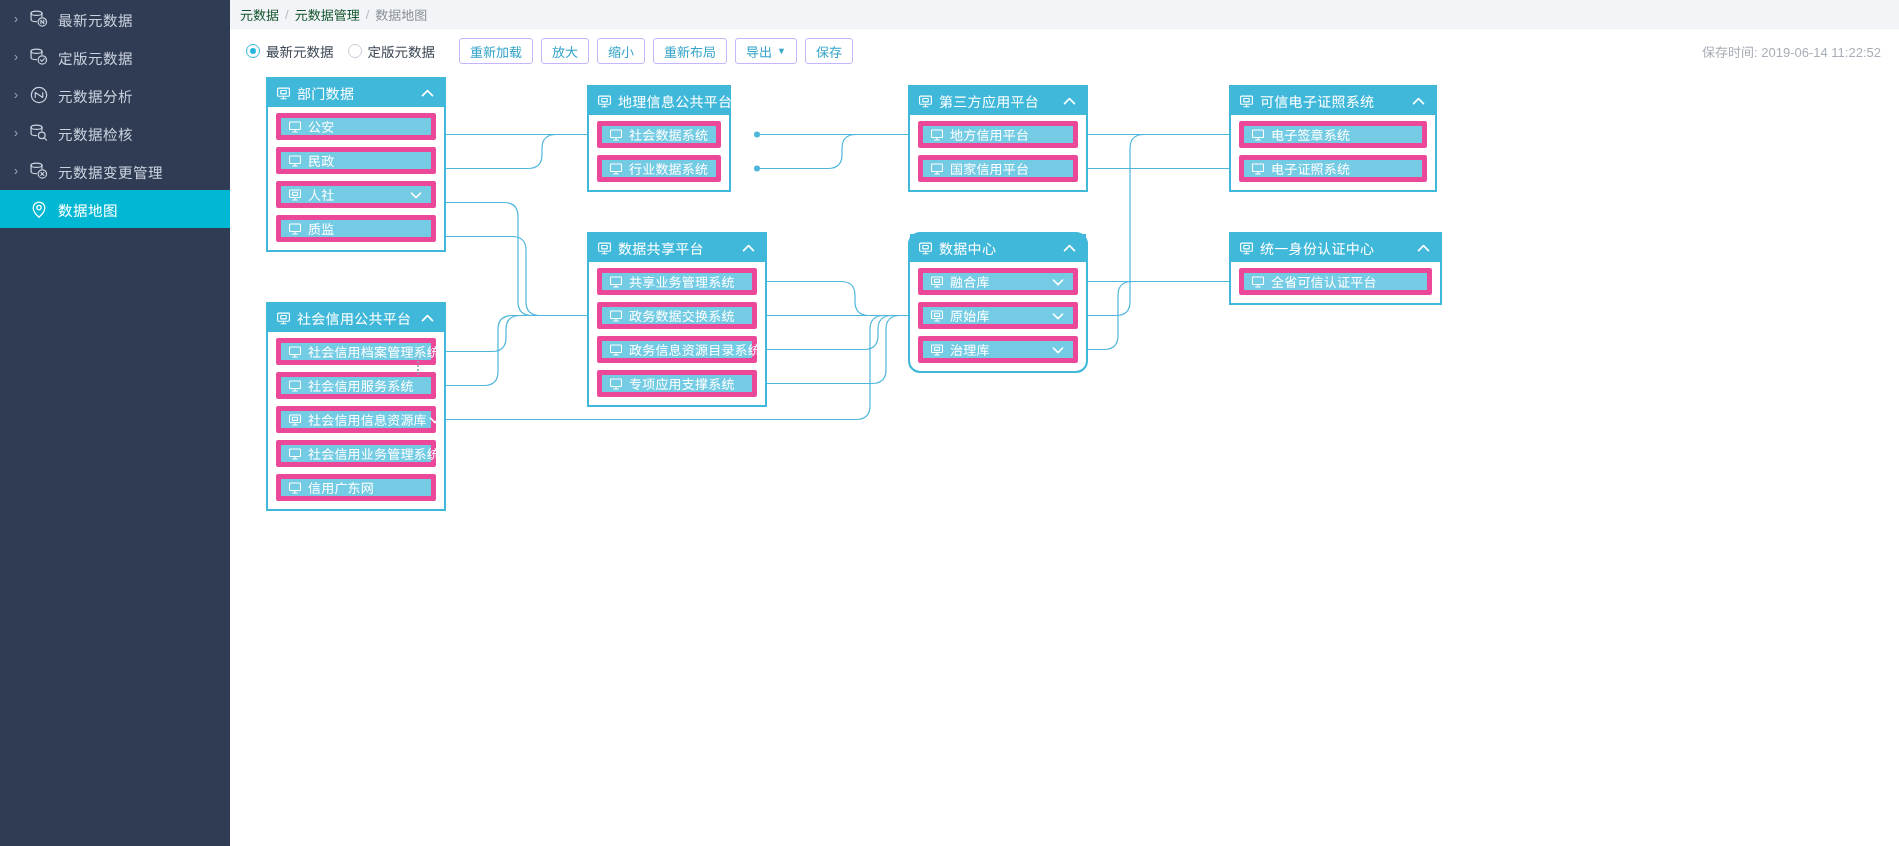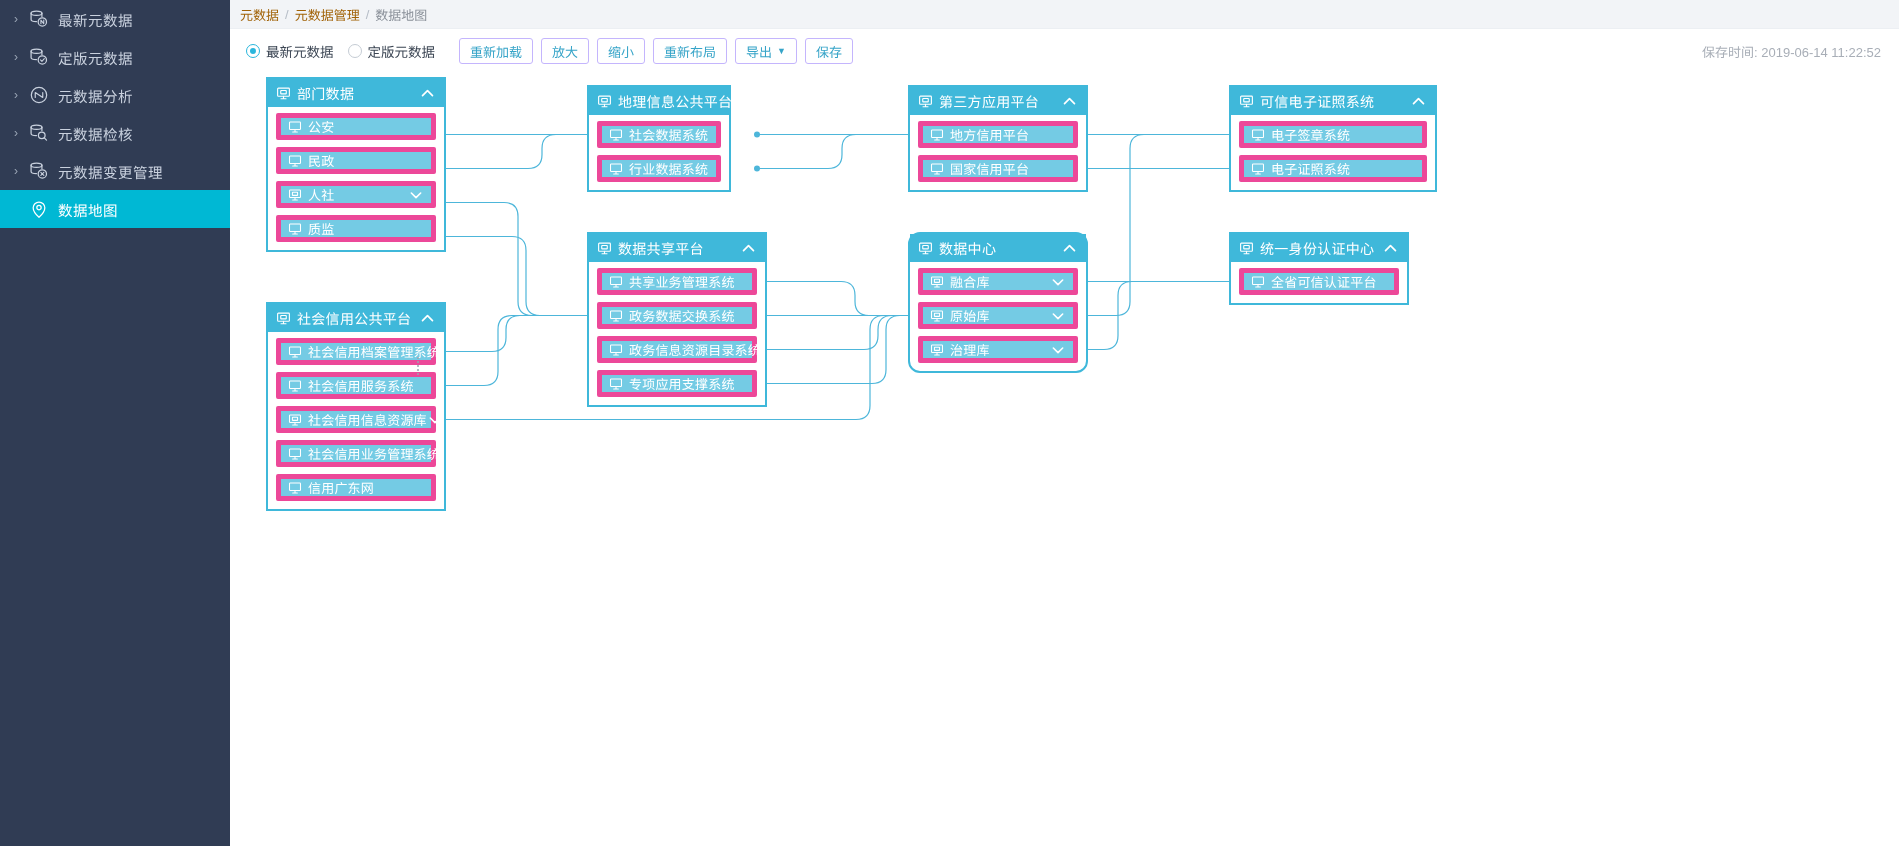--- a/index.html
+++ b/index.html
@@ -34,21 +34,21 @@
   .nav-label{margin-left:6px;white-space:nowrap;letter-spacing:.5px;}
 
   
   #content{flex:1 1 auto;position:relative;background:#ffffff;height:846px;}
   #breadcrumb{
     height:28px;background:#f2f4f7;display:flex;align-items:center;
     padding-left:10px;color:#9aa1ab;font-size:13px;
     border-bottom:1px solid #eceff3;
   }
   #breadcrumb .sep{margin:0 6px;color:#b5bcc6;}
-  #breadcrumb .crumb{color:#a16207;}
+  #breadcrumb .crumb{color:#14532d;}
   #breadcrumb .crumb.last{color:#8a9099;}
 
   #toolbar{
     height:44px;display:flex;align-items:center;padding-left:16px;
     border-bottom:1px solid #e8ebef;background:#fff;position:relative;
   }
   .radio-wrap{display:flex;align-items:center;margin-right:14px;cursor:pointer;}
   .radio{
     width:14px;height:14px;border-radius:50%;border:1px solid #c5ccd4;
     box-sizing:border-box;display:inline-block;position:relative;background:#fff;
@@ -645,21 +645,21 @@
                 <span class="mon">
                   <svg width="14" height="14" viewBox="0 0 24 24" fill="none" stroke="#ffffff" stroke-width="1.8" stroke-linecap="round" stroke-linejoin="round">
                     <rect x="2.6" y="3.4" width="18.8" height="13" rx="1.2"></rect>
                     <path d="M12 16.4v3.6M8 20.4h8"></path>
                   </svg>
                 </span>
                 <span class="n-label">电子证照系统</span>
               </div>
             </div>
           </div>
-          <div class="group" style="left: 999px; top: 159px; width: 180px;">
+          <div class="group" style="left: 999px; top: 159px; width: 213px;">
             <div class="group-head">
               <span class="mon">
                 <svg width="15" height="15" viewBox="0 0 24 24" fill="none" stroke="#ffffff" stroke-width="1.8" stroke-linecap="round" stroke-linejoin="round">
                   <rect x="2.6" y="3.4" width="18.8" height="13" rx="1.2"></rect>
                   <rect x="7.6" y="7.2" width="8.8" height="5.4" rx=".6"></rect>
                   <path d="M12 16.4v3.6M8 20.4h8"></path>
                 </svg>
               </span>
               <span class="group-title">统一身份认证中心</span>
               <span class="group-chevron">

